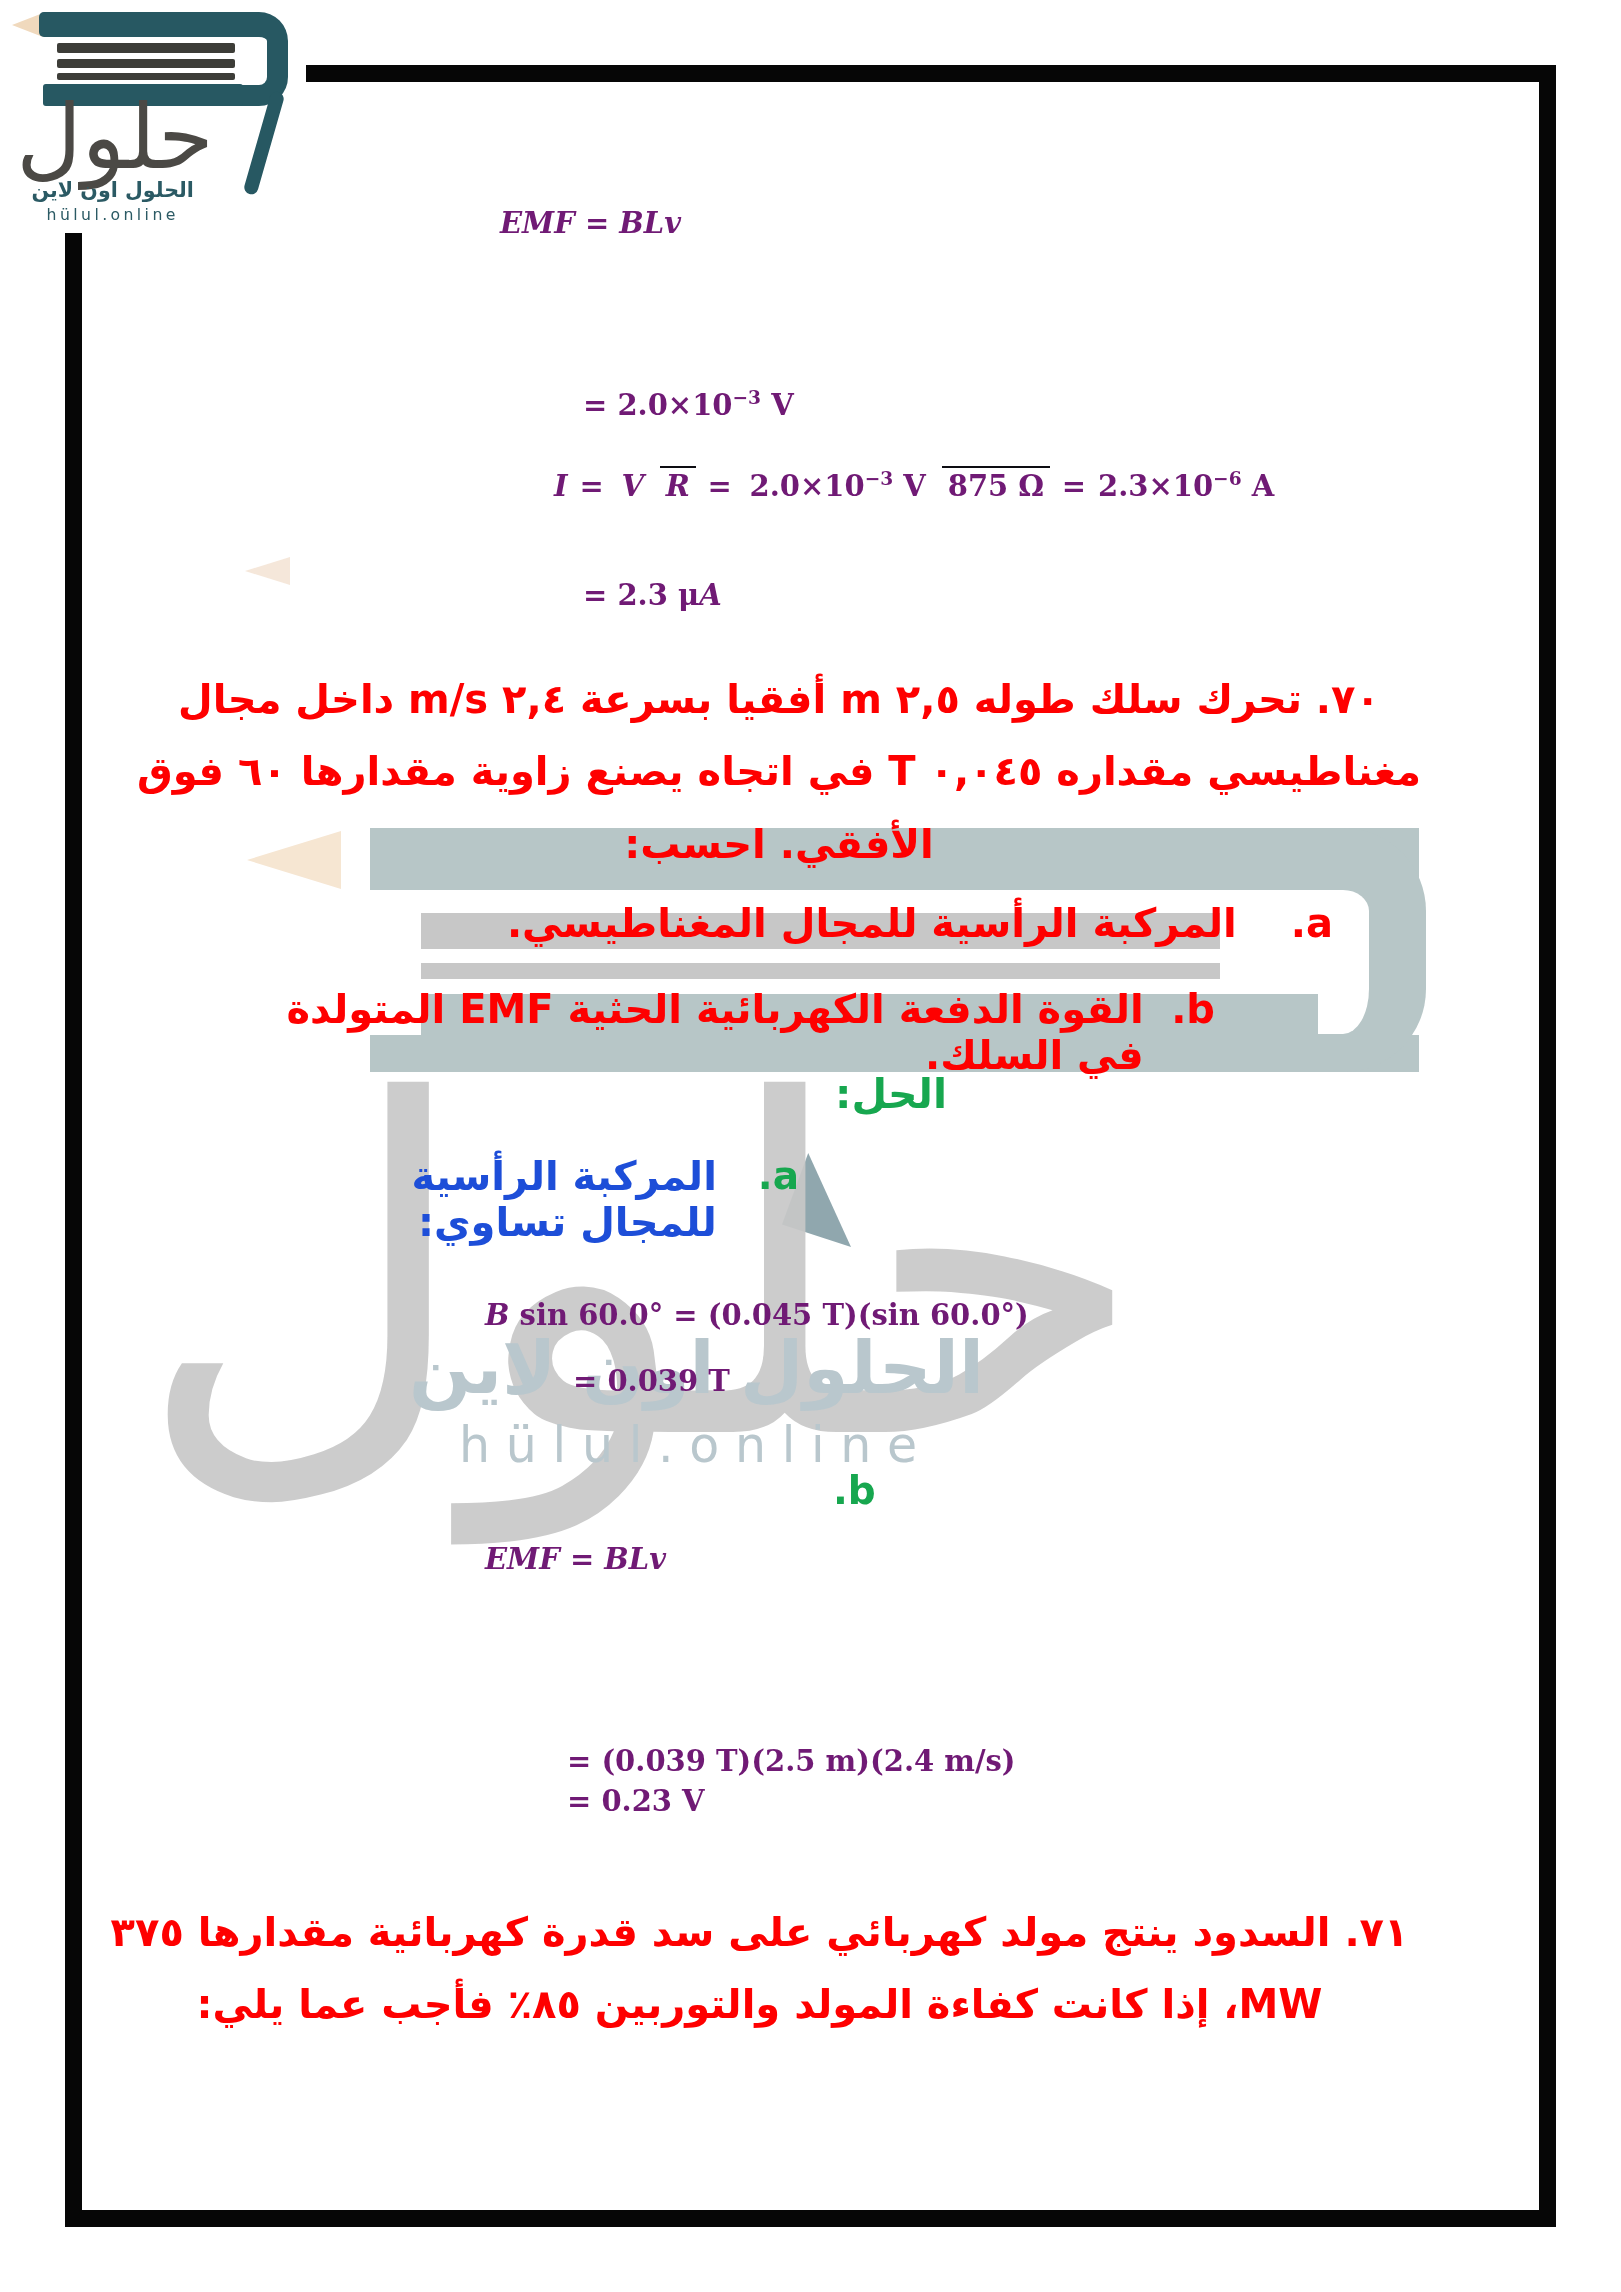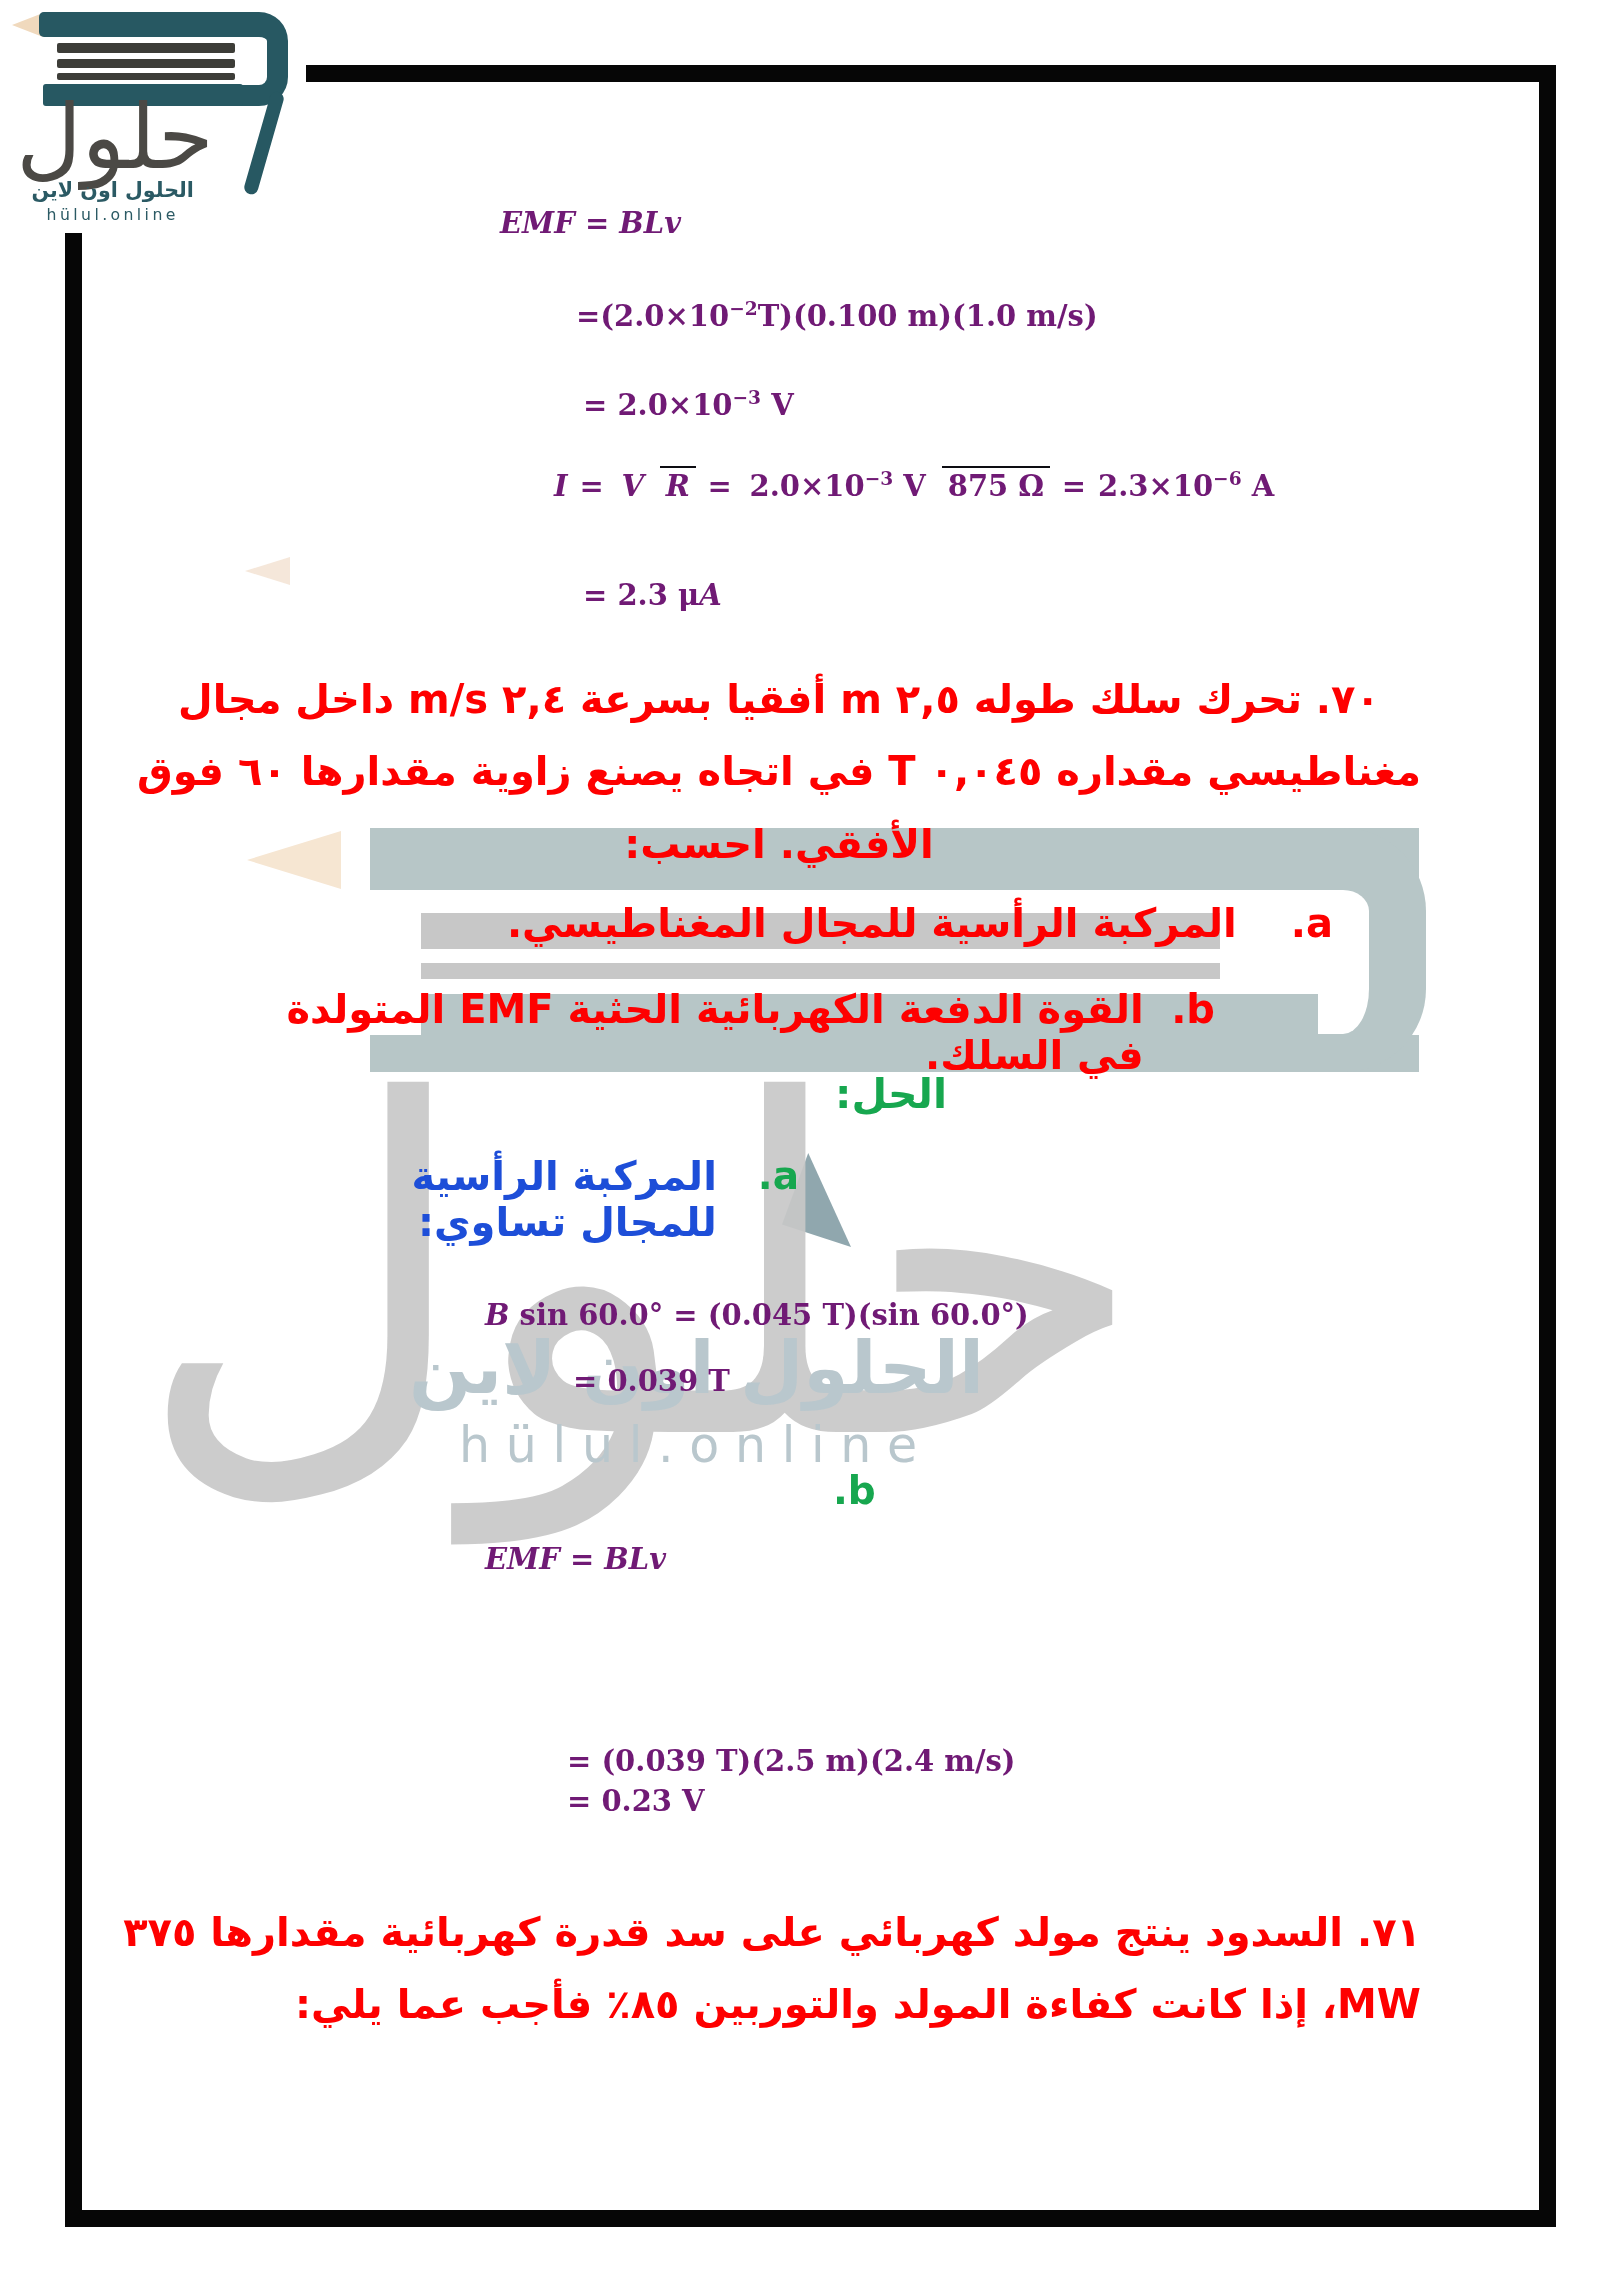--- a/index.html
+++ b/index.html
@@ -51,21 +51,21 @@
   .fracline{display:inline-flex;align-items:center;gap:11.8px;}
   .frac{display:inline-block;text-align:center;vertical-align:middle;}
   .frac .den{border-top:2.9px solid #0d0d12;}
   .frac .num,.frac .den{padding:1px 5.9px;}
   
   .ar{direction:rtl;unicode-bidi:embed;font-family:"DejaVu Sans",sans-serif;}
   .red{color:#fe0000;font-weight:bold;}
   .green{color:#17a74f;font-weight:bold;}
   .blk{color:#1d4ed8;font-weight:bold;}
   .pline{position:absolute;left:98px;width:1362px;text-align:center;font-size:40px;z-index:2;}
-  .pline-r{text-align:right;padding-right:39px;box-sizing:border-box;}
+  .pline-r{padding-right:39px;box-sizing:border-box;}
   .itemline{position:absolute;display:flex;z-index:2;font-size:40px;}
   .itemline .marker{flex:none;}
 </style>
 </head>
 <body>
 
 <div class="page">
 
   <div class="wm">
     <div class="band" style="left:370px;top:828px;width:1049px;height:62px;"></div>
@@ -93,21 +93,20 @@
     <div class="lp" style="left:57px;top:73px;width:178px;height:6.9px;"></div>
     <div class="logo-bar-bottom"></div>
     <div class="logo-word ar">حلول</div>
     <div class="logo-swoosh"></div>
     <div class="logo-tag ar">الحلول اون لاين</div>
     <div class="logo-dom">hülul.online</div>
   </div>
 
   <div class="eq" style="left:500px;top:206px;"><i>EMF</i><span> = </span><i>BLv</i></div>
 
-  <div class="eq" style="left:576px;top:299px;"><span>=(2.0×10</span><sup>−2</sup><span>T)(0.100 m)(1.0 m/s)</span></div>
 
   <div class="eq" style="left:583px;top:388px;"><span>= 2.0×10</span><sup>−3</sup><span> V</span></div>
 
   <div class="eq fracline" style="left:554px;top:469px;">
     <i>I</i>
     <span>=</span>
     <span class="frac">
       <span class="num"><i>V</i></span>
       <span class="den"><i>R</i></span>
     </span>

